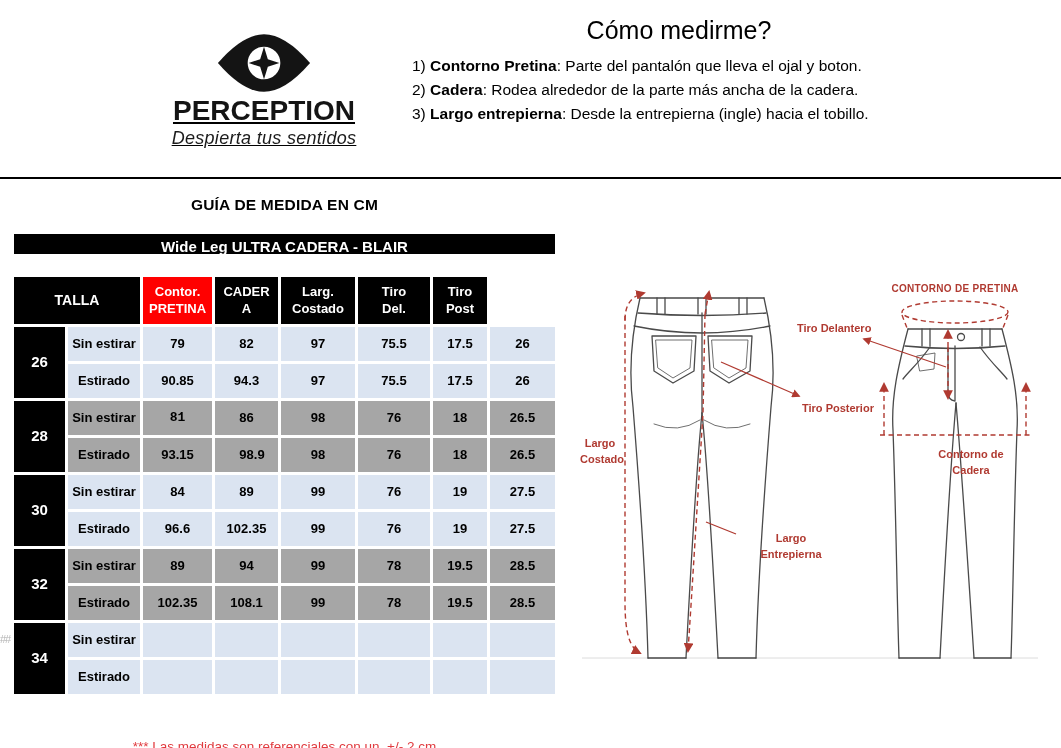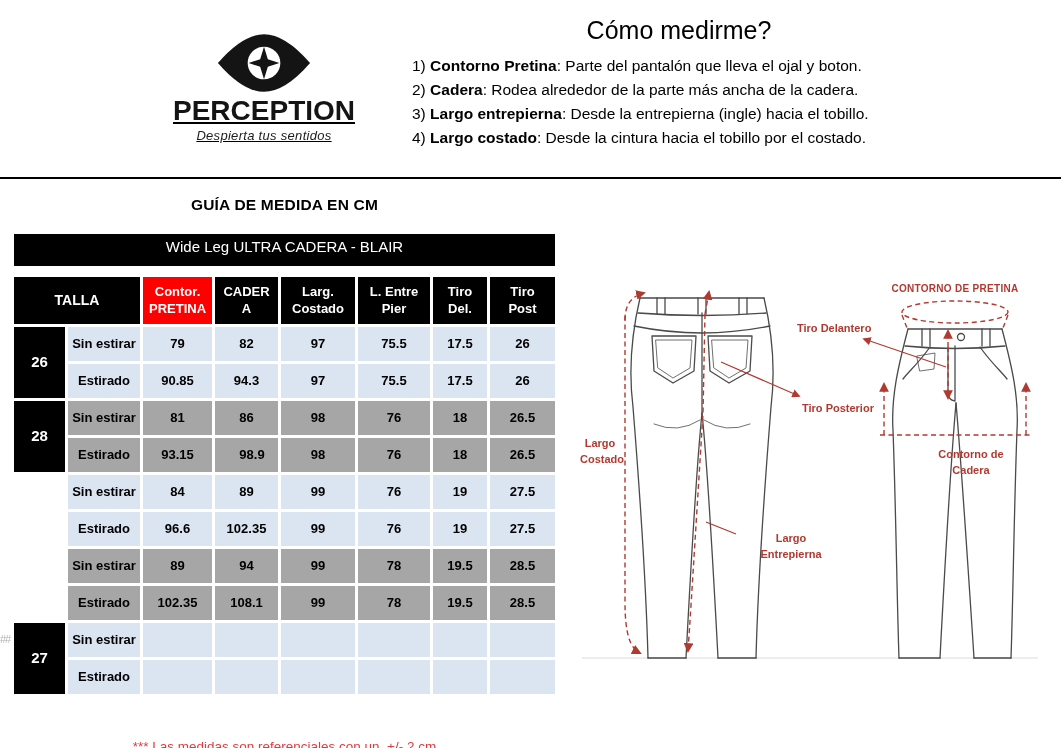--- a/index.html
+++ b/index.html
@@ -3,35 +3,35 @@
 <meta charset="utf-8">
 <style>
   * { margin:0; padding:0; box-sizing:border-box; }
   html,body { width:1061px; height:748px; background:#fff; overflow:hidden;
     font-family:"Liberation Sans", sans-serif; color:#000; }
   .abs { position:absolute; }
 
   
   #logo { left:168px; top:34px; width:192px; text-align:center;text-decoration:underline; }
   #logo .brand { font-size:28px; font-weight:700; letter-spacing:0px; color:#141414; line-height:30px; }
-  #logo .tagline { font-size:13px; font-style:italic; color:#1c1c1c; margin-top:2px; letter-spacing:.3px; }
+  #logo .tagline { font-size:18px; font-style:italic; color:#1c1c1c; margin-top:2px; letter-spacing:.3px; }
 
   #howto { left:398px; top:16px; width:562px; }
   #howto .howto-title { text-align:center; font-size:25px; font-weight:500; margin-bottom:9px; }
   #howto .item { font-size:15.5px; line-height:24px; padding-left:14px; }
   #howto .item b { font-weight:700; }
 
   #divider { left:0; top:177px; width:1061px; height:2px; background:#000; }
 
   
   #guide-heading { left:14px; top:196px; width:541px; text-align:center;
     font-size:15.5px; font-weight:700; letter-spacing:.2px; }
 
-  #product-bar { left:14px; top:234px; width:541px; height:32px; background:#000;
-    color:#fff; font-weight:400; font-size:15px; text-align:center; line-height:25px; }
+  #product-bar { left:14px; top:234px; width:541px; height:20px; background:#000;
+    color:#fff; font-weight:700; font-size:15px; text-align:center; line-height:25px; }
 
   #table-grid { left:14px; top:277px; display:grid;
     grid-template-columns:51px 72px 69px 63px 74px 72px 54px 65px;
     grid-template-rows:47px repeat(10,34px);
     gap:3px; }
   .cell { display:flex; align-items:center; justify-content:center;
     font-size:13px; font-weight:700; text-align:center; line-height:1.25; }
   .cell.hdr { background:#000; color:#fff; flex-direction:column; }
   .cell.red  { background:var(--header-red); color:#fff; }
   .cell.blue { background:var(--row-blue); }
@@ -74,24 +74,20 @@
     <b>Contorno Pretina</b><span>: Parte del pantalón que lleva el ojal y boton.</span>
   </div>
   <div class="item">
     <span>2)</span>
     <b>Cadera</b><span>: Rodea alrededor de la parte más ancha de la cadera.</span>
   </div>
   <div class="item">
     <span>3)</span>
     <b>Largo entrepierna</b><span>: Desde la entrepierna (ingle) hacia el tobillo.</span>
   </div>
-  <div class="item">
-    <span>4)</span>
-    <b>Largo costado</b><span>: Desde la cintura hacia el tobillo por el costado.</span>
-  </div>
 </div>
 
 <div id="divider" class="abs"></div>
 
 <div id="guide-heading" class="abs">GUÍA DE MEDIDA EN CM</div>
 
 <div id="product-bar" class="abs">Wide Leg ULTRA CADERA - BLAIR</div>
 
 <div id="table-grid" class="abs">
   <div id="talla-hdr" class="cell hdr">TALLA</div>
@@ -99,24 +95,20 @@
     <span>Contor.</span>
     <span>PRETINA</span>
   </div>
   <div class="cell hdr" style="grid-row:1">
     <span>CADER</span>
     <span>A</span>
   </div>
   <div class="cell hdr" style="grid-row:1">
     <span>Larg.</span>
     <span>Costado</span>
-  </div>
-  <div class="cell hdr" style="grid-row:1">
-    <span>L. Entre</span>
-    <span>Pier</span>
   </div>
   <div class="cell hdr" style="grid-row:1">
     <span>Tiro</span>
     <span>Del.</span>
   </div>
   <div class="cell hdr" style="grid-row:1">
     <span>Tiro</span>
     <span>Post</span>
   </div>
 
@@ -130,62 +122,64 @@
     <div class="cell blue" style="grid-area: 2 / 8;">26</div>
     <div class="cell blue" style="grid-area: 3 / 2;">Estirado</div>
     <div class="cell blue" style="grid-area: 3 / 3;">90.85</div>
     <div class="cell blue" style="grid-area: 3 / 4;">94.3</div>
     <div class="cell blue" style="grid-area: 3 / 5;">97</div>
     <div class="cell blue" style="grid-area: 3 / 6;">75.5</div>
     <div class="cell blue" style="grid-area: 3 / 7;">17.5</div>
     <div class="cell blue" style="grid-area: 3 / 8;">26</div>
     <div class="cell black" style="grid-area: 4 / 1 / span 2;">28</div>
     <div class="cell gray" style="grid-area: 4 / 2;">Sin estirar</div>
-    <div class="cell gray" style="grid-area: 4 / 3;">81</div>
+    <div class="cell gray" style="grid-area: 4 / 3; font-family: Liberation Mono, monospace;">81</div>
     <div class="cell gray" style="grid-area: 4 / 4;">86</div>
     <div class="cell gray" style="grid-area: 4 / 5;">98</div>
     <div class="cell gray" style="grid-area: 4 / 6;">76</div>
     <div class="cell gray" style="grid-area: 4 / 7;">18</div>
     <div class="cell gray" style="grid-area: 4 / 8;">26.5</div>
     <div class="cell gray" style="grid-area: 5 / 2;">Estirado</div>
     <div class="cell gray" style="grid-area: 5 / 3;">93.15</div>
     <div class="cell gray" style="grid-area: 5 / 4; padding-left: 11px;">98.9</div>
     <div class="cell gray" style="grid-area: 5 / 5;">98</div>
     <div class="cell gray" style="grid-area: 5 / 6;">76</div>
     <div class="cell gray" style="grid-area: 5 / 7;">18</div>
     <div class="cell gray" style="grid-area: 5 / 8;">26.5</div>
+    <div class="cell black" style="grid-area: 6 / 1 / span 2;">30</div>
     <div class="cell blue" style="grid-area: 6 / 2;">Sin estirar</div>
     <div class="cell blue" style="grid-area: 6 / 3;">84</div>
     <div class="cell blue" style="grid-area: 6 / 4;">89</div>
     <div class="cell blue" style="grid-area: 6 / 5;">99</div>
     <div class="cell blue" style="grid-area: 6 / 6;">76</div>
     <div class="cell blue" style="grid-area: 6 / 7;">19</div>
     <div class="cell blue" style="grid-area: 6 / 8;">27.5</div>
     <div class="cell blue" style="grid-area: 7 / 2;">Estirado</div>
     <div class="cell blue" style="grid-area: 7 / 3;">96.6</div>
     <div class="cell blue" style="grid-area: 7 / 4;">102.35</div>
     <div class="cell blue" style="grid-area: 7 / 5;">99</div>
     <div class="cell blue" style="grid-area: 7 / 6;">76</div>
     <div class="cell blue" style="grid-area: 7 / 7;">19</div>
     <div class="cell blue" style="grid-area: 7 / 8;">27.5</div>
+    <div class="cell black" style="grid-area: 8 / 1 / span 2;">32</div>
     <div class="cell gray" style="grid-area: 8 / 2;">Sin estirar</div>
     <div class="cell gray" style="grid-area: 8 / 3;">89</div>
     <div class="cell gray" style="grid-area: 8 / 4;">94</div>
     <div class="cell gray" style="grid-area: 8 / 5;">99</div>
     <div class="cell gray" style="grid-area: 8 / 6;">78</div>
     <div class="cell gray" style="grid-area: 8 / 7;">19.5</div>
     <div class="cell gray" style="grid-area: 8 / 8;">28.5</div>
     <div class="cell gray" style="grid-area: 9 / 2;">Estirado</div>
     <div class="cell gray" style="grid-area: 9 / 3;">102.35</div>
     <div class="cell gray" style="grid-area: 9 / 4;">108.1</div>
     <div class="cell gray" style="grid-area: 9 / 5;">99</div>
     <div class="cell gray" style="grid-area: 9 / 6;">78</div>
     <div class="cell gray" style="grid-area: 9 / 7;">19.5</div>
     <div class="cell gray" style="grid-area: 9 / 8;">28.5</div>
-    <div class="cell black" style="grid-area: 10 / 1 / span 2;">27</div>
+    <div class="cell black" style="grid-area: 10 / 1 / span 2;">34</div>
     <div class="cell blue" style="grid-area: 10 / 2;">Sin estirar</div>
     <div class="cell blue" style="grid-area: 10 / 3;"></div>
     <div class="cell blue" style="grid-area: 10 / 4;"></div>
     <div class="cell blue" style="grid-area: 10 / 5;"></div>
     <div class="cell blue" style="grid-area: 10 / 6;"></div>
     <div class="cell blue" style="grid-area: 10 / 7;"></div>
     <div class="cell blue" style="grid-area: 10 / 8;"></div>
     <div class="cell blue" style="grid-area: 11 / 2;">Estirado</div>
     <div class="cell blue" style="grid-area: 11 / 3;"></div>
     <div class="cell blue" style="grid-area: 11 / 4;"></div>

